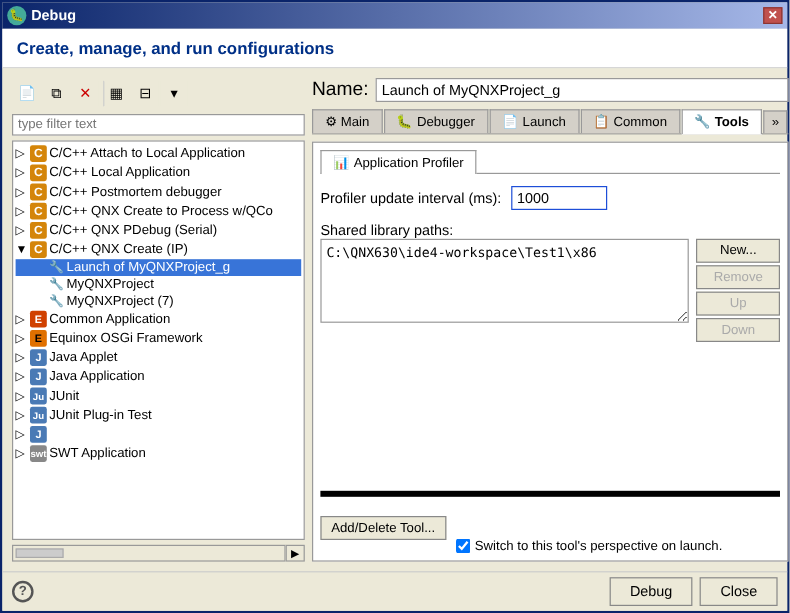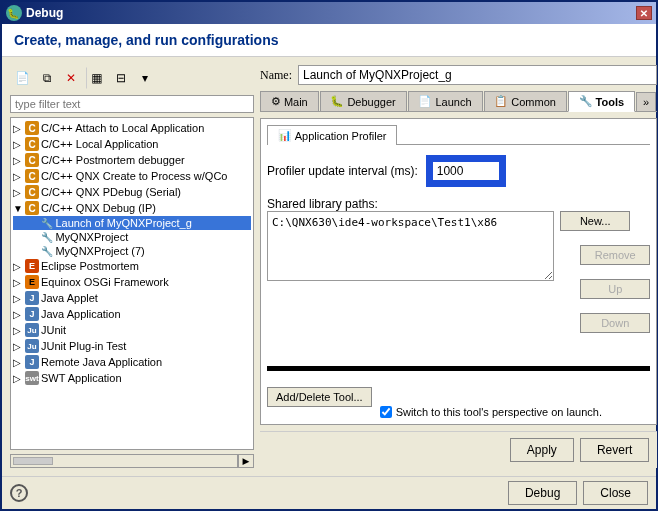--- a/index.html
+++ b/index.html
@@ -29,41 +29,41 @@
     .tree-child { padding-left: 16px; }
     .expand-icon { font-size: 10px; width: 10px; }
     .item-icon { width: 14px; height: 14px; display: inline-flex; align-items: center; justify-content: center; font-size: 10px; font-weight: bold; border-radius: 2px; flex-shrink: 0; }
     .icon-c { background: #d4850a; color: white; }
     .icon-j { background: #4a7ab5; color: white; font-size: 9px; }
     .icon-app { background: #5c8a5c; color: white; }
 
     
     .right-panel { flex: 1; display: flex; flex-direction: column; gap: 6px; }
     .name-row { display: flex; align-items: center; gap: 6px; }
-    .name-label { font-size: 12px; white-space: nowrap; font-family: Liberation Serif, serif; }
+    .name-label { font-size: 16px; white-space: nowrap; }
     .name-input { flex: 1; padding: 2px 4px; border: 1px solid #999; font-size: 12px; background: white; }
 
     .tabs-bar { display: flex; align-items: flex-end; border-bottom: 1px solid #999; }
     .tab { padding: 3px 10px; border: 1px solid #999; border-bottom: none; background: #d4d0c8; cursor: pointer; font-size: 11px; display: flex; align-items: center; gap: 3px; margin-right: 1px; }
     .tab.active { background: white; border-bottom: 1px solid white; margin-bottom: -1px; z-index: 1; }
     .tab-more { padding: 3px 6px; border: 1px solid #999; border-bottom: none; background: #d4d0c8; cursor: pointer; font-size: 11px; margin-right: 1px; }
 
     .tab-content { flex: 1; background: white; border: 1px solid #999; padding: 6px; display: flex; flex-direction: column; gap: 6px; }
     .sub-tab-bar { border-bottom: 1px solid #999; margin-bottom: 4px; }
     .sub-tab { display: inline-flex; align-items: center; gap: 3px; padding: 3px 10px; border: 1px solid #999; border-bottom: none; background: white; cursor: pointer; font-size: 11px; margin-bottom: -1px; }
 
     .field-row { display: flex; align-items: center; gap: 8px; }
     .field-label { font-size: 12px; }
-    .field-input { width: 80px; padding: 2px 4px; border: 7px solid #1d4ed8; font-size: 12px; background: white; }
+    .field-input { width: 80px; padding: 2px 4px; border: 1px solid #1d4ed8; font-size: 12px; background: white; }
     .section-label { font-size: 12px; margin-top: 4px; }
     .path-section { display: flex; gap: 6px; align-items: flex-start; }
     .path-input { flex: 1; padding: 4px; border: 1px solid #999; background: white; font-size: 11px; height: 70px; overflow-y: auto; }
-    .path-buttons { display: flex; flex-direction: column; gap: 14px; justify-content: center; }
+    .path-buttons { display: flex; flex-direction: column; gap: 2px; justify-content: center; }
     .path-btn { width: 70px; padding: 3px 6px; border: 1px solid #888; background: #ece9d8; cursor: pointer; font-size: 11px; text-align: center; }
-    .path-btn:disabled { color: #999; cursor: default; margin-left: 20px; }
+    .path-btn:disabled { color: #999; cursor: default; }
 
     .tool-row { display: flex; align-items: center; gap: 8px; margin-top: auto; padding-top: 4px; border-top: 5px solid #000000; }
     .add-tool-btn { padding: 3px 8px; border: 1px solid #888; background: #ece9d8; cursor: pointer; font-size: 11px; }
     .checkbox-row { display: flex; align-items: flex-start; gap: 4px; font-size: 11px; margin-top: 31px; }
     .checkbox { width: 12px; height: 12px; cursor: pointer; }
 
     .bottom-buttons { display: flex; justify-content: flex-end; gap: 6px; padding: 6px 8px; background: #ece9d8; border-top: 1px solid #ccc; }
     .btn { padding: 4px 16px; border: 1px solid #888; background: #ece9d8; cursor: pointer; font-size: 12px; }
     .btn-primary { background: #ece9d8; }
 
@@ -121,41 +121,41 @@
           <span>C/C++ QNX Create to Process w/QCo</span>
         </div>
         <div class="tree-item tree-group">
           <span class="expand-icon">▷</span>
           <span class="item-icon icon-c">C</span>
           <span>C/C++ QNX PDebug (Serial)</span>
         </div>
         <div class="tree-item tree-group">
           <span class="expand-icon">▼</span>
           <span class="item-icon icon-c">C</span>
-          <span>C/C++ QNX Debug (IP)</span>
+          <span>C/C++ QNX Create (IP)</span>
         </div>
         <div class="tree-item tree-child selected" style="background:#3874d8;color:white;">
           <span class="expand-icon"> </span>
           <span style="font-size:10px;">🔧</span>
           <span>Launch of MyQNXProject_g</span>
         </div>
         <div class="tree-item tree-child">
           <span class="expand-icon"> </span>
           <span style="font-size:10px;">🔧</span>
           <span>MyQNXProject</span>
         </div>
         <div class="tree-item tree-child">
           <span class="expand-icon"> </span>
           <span style="font-size:10px;">🔧</span>
           <span>MyQNXProject (7)</span>
         </div>
         <div class="tree-item tree-group">
           <span class="expand-icon">▷</span>
           <span class="item-icon icon-app" style="background:#d04000;font-size:9px;">E</span>
-          <span>Eclipse Postmortem</span>
+          <span>Common Application</span>
         </div>
         <div class="tree-item tree-group">
           <span class="expand-icon">▷</span>
           <span class="item-icon" style="background:#e07000;font-size:9px;border-radius:2px;">E</span>
           <span>Equinox OSGi Framework</span>
         </div>
         <div class="tree-item tree-group">
           <span class="expand-icon">▷</span>
           <span class="item-icon icon-j">J</span>
           <span>Java Applet</span>
@@ -171,21 +171,20 @@
           <span>JUnit</span>
         </div>
         <div class="tree-item tree-group">
           <span class="expand-icon">▷</span>
           <span class="item-icon icon-j" style="font-size:8px;">Ju</span>
           <span>JUnit Plug-in Test</span>
         </div>
         <div class="tree-item tree-group">
           <span class="expand-icon">▷</span>
           <span class="item-icon icon-j">J</span>
-          <span>Remote Java Application</span>
         </div>
         <div class="tree-item tree-group">
           <span class="expand-icon">▷</span>
           <span class="item-icon" style="background:#888;color:white;font-size:8px;">swt</span>
           <span>SWT Application</span>
         </div>
       </div>
       <div style="display:flex; gap:0;">
         <div style="width:228px;height:14px;background:#ece9d8;border:1px solid #999;display:flex;align-items:center;padding:0 2px;">
           <div style="width:40px;height:8px;background:#ccc;border:1px solid #aaa;"></div>
@@ -253,24 +252,20 @@
 
         <div class="tool-row">
           <button class="add-tool-btn">Add/Delete Tool...</button>
           <div class="checkbox-row">
             <input type="checkbox" class="checkbox" checked="" style="">
             <span>Switch to this tool's perspective on launch.</span>
           </div>
         </div>
       </div>
 
-      <div class="bottom-buttons">
-        <button class="btn btn-primary">Apply</button>
-        <button class="btn">Revert</button>
-      </div>
     </div>
   </div>
 
   <div class="footer">
     <div class="help-icon">?</div>
     <div class="footer-btns">
       <button class="btn">Debug</button>
       <button class="btn">Close</button>
     </div>
   </div>

